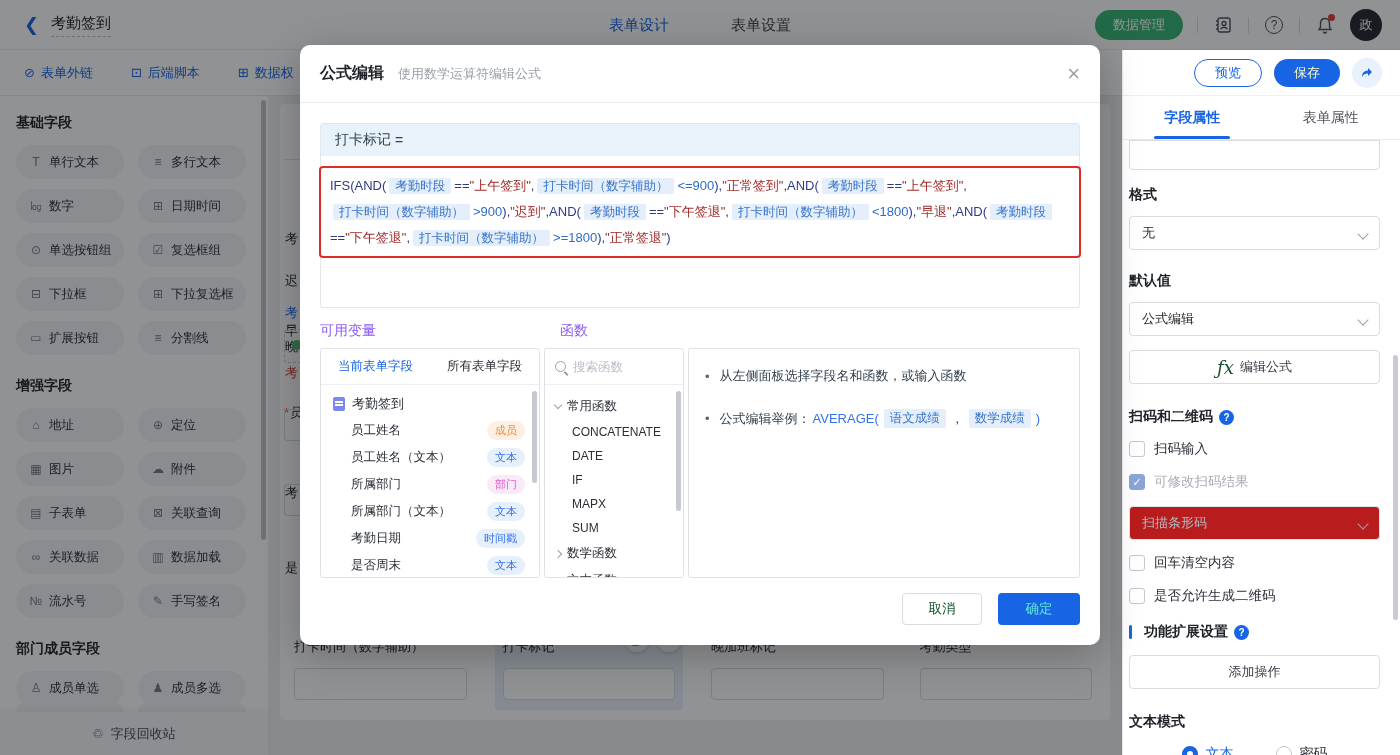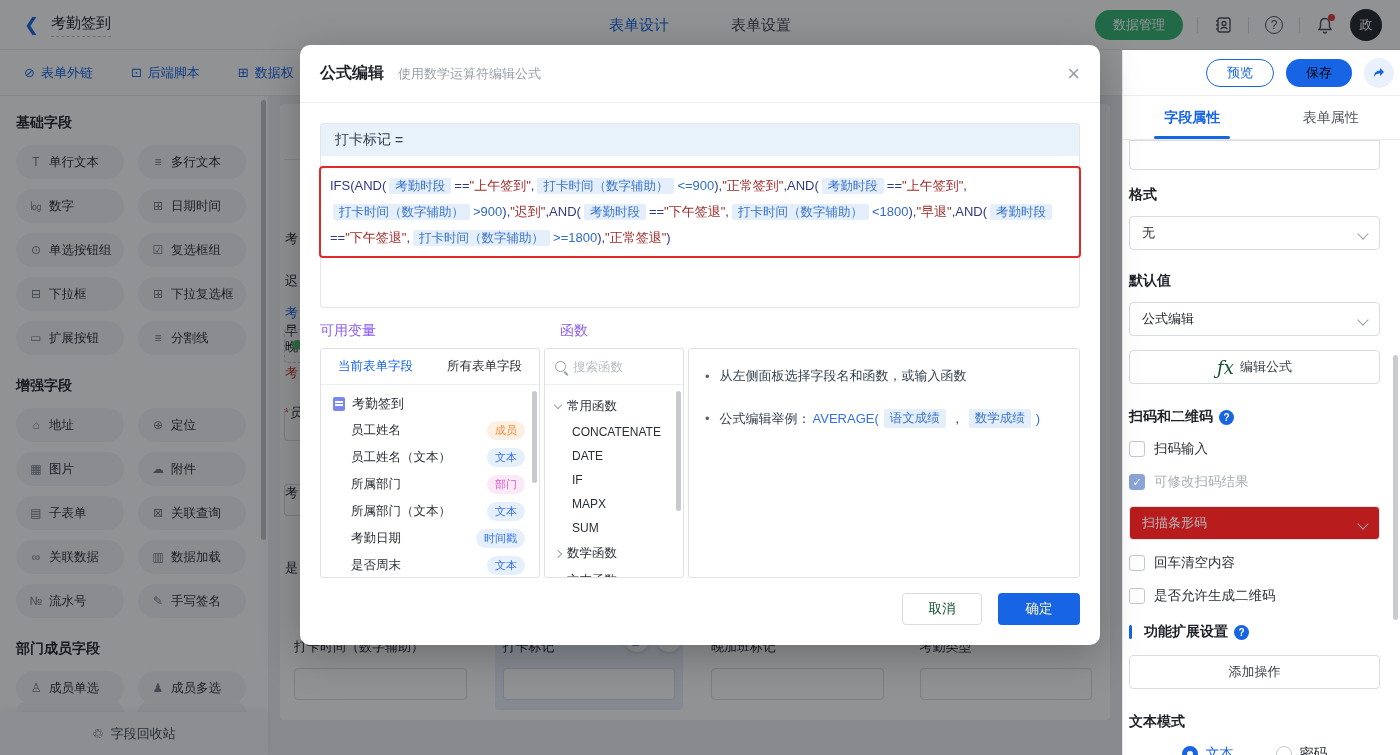--- a/index.html
+++ b/index.html
@@ -57,23 +57,23 @@
   .bf-input { height:32px; border:1px solid #d9dce1; border-radius:4px; background:#fff; position:relative; }
   .bf-icons { position:absolute; right:2px; top:-4px; display:flex; gap:8px; }
   .bf-ic { width:24px; height:24px; border-radius:50%; background:#fff; box-shadow:0 1px 4px rgba(0,0,0,.15); display:flex; align-items:center; justify-content:center; cursor:pointer; }
 
   
   .ovl-main { position:absolute; left:0; top:50px; width:1122px; height:705px; background:rgba(10,13,18,.45); z-index:20; }
   .ovl-top  { position:absolute; left:0; top:0; width:1400px; height:50px; background:rgba(10,13,18,.45); z-index:20; }
 
   
   .right-col { position:absolute; left:1122px; top:50px; width:278px; height:705px; background:#fff; border-left:1px solid #e4e6ea; z-index:30; }
-  .actions-row { height:46px; border-bottom:1px solid #eceef1; display:flex; align-items:center; justify-content:flex-end; gap:12px; padding-right:6px; }
+  .actions-row { height:46px; border-bottom:1px solid #eceef1; display:flex; align-items:center; justify-content:flex-end; gap:12px; padding-right:18px; }
   .btn-preview { height:28px; padding:0 20px; border:1px solid #1765e5; color:#1765e5; background:#fff; border-radius:15px; font-size:13px; cursor:pointer; }
-  .btn-save { height:28px; padding:0 20px; border:none; color:#000000; background:#1765e5; border-radius:15px; font-size:13px; cursor:pointer; }
+  .btn-save { height:28px; padding:0 20px; border:none; color:#fef9c3; background:#1765e5; border-radius:15px; font-size:13px; cursor:pointer; }
   .btn-share { width:30px; height:30px; border-radius:50%; background:#e9f1fe; border:none; color:#1765e5; display:flex; align-items:center; justify-content:center; cursor:pointer; }
   .rp-tabs { height:44px; border-bottom:1px solid #e8eaed; display:flex; }
   .rp-tab { flex:1; display:flex; align-items:center; justify-content:center; font-size:14px; color:#51565d; cursor:pointer; position:relative; }
   .rp-tab.state-active { color:#1765e5; font-weight:bold; }
   .rp-tab.state-active::after { content:""; position:absolute; bottom:0; left:50%; transform:translateX(-50%); width:76px; height:3px; background:#1765e5; border-radius:2px; }
   .rp-body { position:absolute; left:6px; right:20px; top:90px; }
   .rp-box-tail { height:30px; border:1px solid #d9dce1; border-radius:0 0 4px 4px; margin-bottom:16px; }
   .rp-label { font-size:14px; font-weight:bold; color:#1f2329; margin:0 0 12px; }
   .rp-select { height:34px; border:1px solid #d9dce1; border-radius:4px; display:flex; align-items:center; padding:0 12px; font-size:13px; color:#1f2329; position:relative; margin-bottom:22px; cursor:pointer; }
   .rp-select::after { content:""; position:absolute; right:12px; top:13px; width:7px; height:7px; border-right:1.5px solid #9aa0a8; border-bottom:1.5px solid #9aa0a8; transform:rotate(45deg); }
@@ -139,21 +139,21 @@
   .chev-closed { transform:rotate(-45deg); }
   .f-item { padding:5px 10px 5px 27px; font-size:12px; color:#2a2f36; cursor:pointer; }
   .f-thumb { position:absolute; right:2px; top:42px; width:5px; height:120px; background:#c6c9cf; border-radius:3px; }
   .p-help { padding:18px 16px; }
   .h-row { font-size:13px; color:#33404e; margin-bottom:14px; display:flex; align-items:center; flex-wrap:wrap; gap:2px; }
   .h-row::before { content:"•"; color:#5a6170; margin-right:8px; }
   .h-fn { color:#3370f0; }
   .h-chip { background:#e4effb; color:#3a74c8; border-radius:2px; padding:1px 6px; margin:10px 3px; font-size:12.5px; }
   .m-foot { position:absolute; right:20px; bottom:20px; display:flex; gap:16px; }
   .btn-cancel { width:80px; height:32px; background:#fff; border:1px solid #d9dce1; border-radius:4px; font-size:13.5px; color:#14532d; cursor:pointer; }
-  .btn-ok { width:82px; height:32px; background:#1765e5; border:none; border-radius:4px; font-size:13.5px; color:#fef9c3; cursor:pointer; }
+  .btn-ok { width:82px; height:32px; background:#1765e5; border:none; border-radius:4px; font-size:13.5px; color:#5eead4; cursor:pointer; }
 </style>
 </head>
 <body>
 
 <header class="topbar">
   <div class="tb-left">
     <span class="back-btn">❮</span>
     <span class="tb-title">考勤签到</span>
   </div>
   <nav class="tb-tabs">

